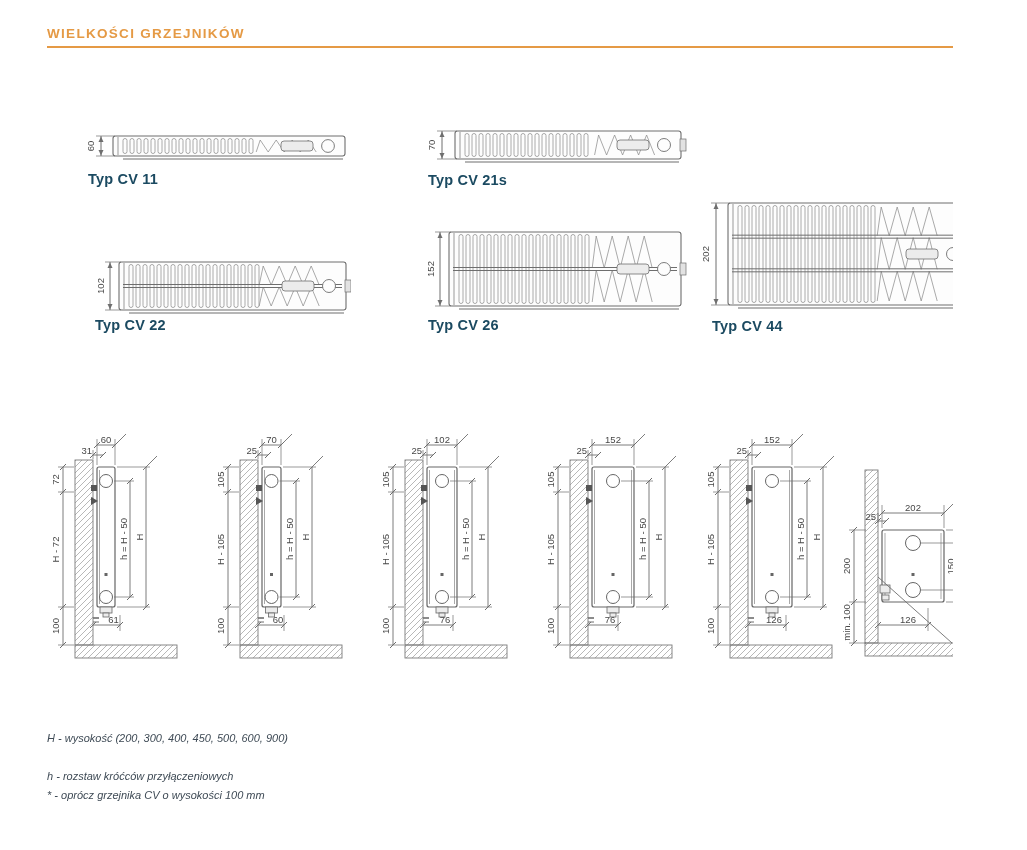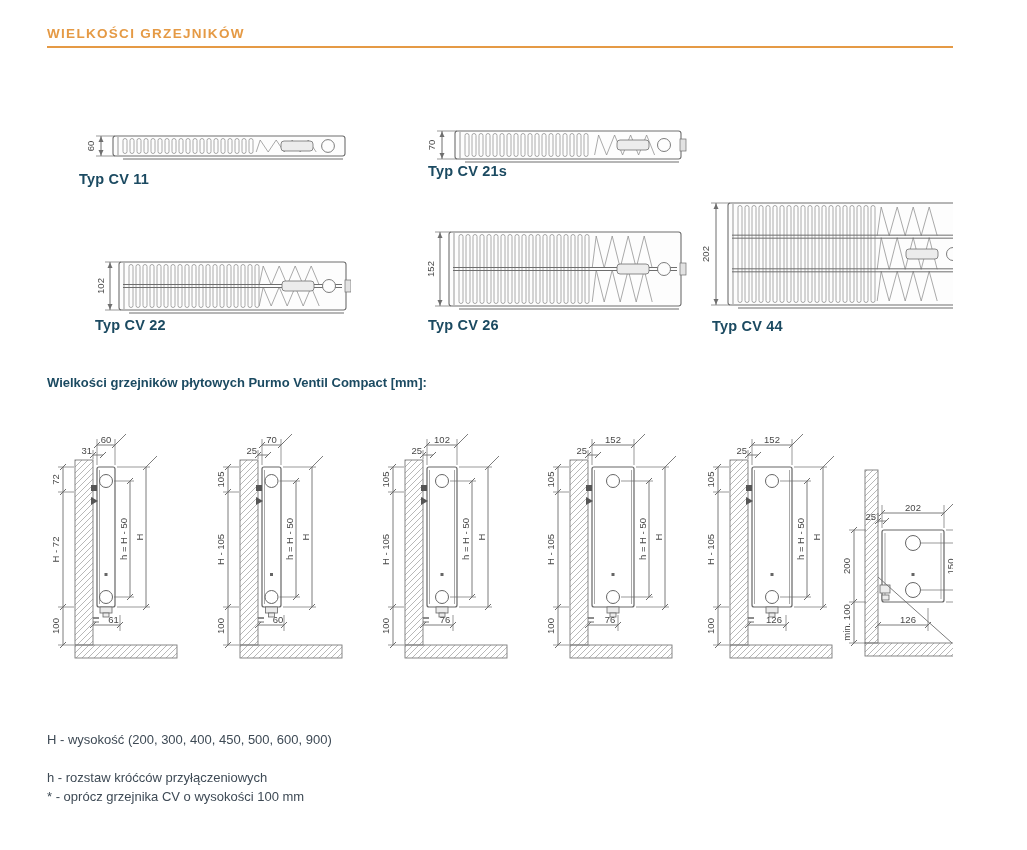--- a/index.html
+++ b/index.html
@@ -3,21 +3,21 @@
 <meta charset="utf-8">
 <style>
   html,body{margin:0;padding:0;background:#ffffff;}
   .page{position:relative;width:953px;height:850px;background:#fff;
         font-family:"Liberation Sans",sans-serif;overflow:hidden;}
   .title{position:absolute;left:47px;top:26px;font-size:13.5px;font-weight:bold;
          letter-spacing:1.3px;color:var(--accent);}
   .rule{position:absolute;left:47px;top:46px;width:930px;height:2px;background:var(--accent);}
   .subtitle{position:absolute;left:47px;top:375px;font-size:13px;font-weight:bold;color:var(--heading);}
   .tv-label{position:absolute;font-size:14.5px;font-weight:bold;color:var(--heading);letter-spacing:.2px;}
-  .legend-line{position:absolute;left:47px;font-size:13px;color:var(--text);}
+  .legend-line{position:absolute;left:47px;font-size:11px;color:var(--text);font-style:italic;}
   .drawing{position:absolute;}
   svg text{font-family:"Liberation Sans",sans-serif;}
   .dim{font-size:9.5px;fill:#474747;dominant-baseline:middle;}
 </style>
 </head>
 <body>
 
 <div class="page">
   <div class="title">WIELKOŚCI GRZEJNIKÓW</div>
   <div class="rule"></div>
@@ -201,27 +201,26 @@
         <rect x="268" y="71.28" width="12" height="5" fill="#d9d9d9" stroke="#6E6E6E" stroke-width="0.7"></rect>
         <rect x="268" y="100.86" width="12" height="5" fill="#d9d9d9" stroke="#6E6E6E" stroke-width="0.7"></rect>
         <line x1="16" y1="6" x2="16" y2="108" stroke="#6E6E6E" stroke-width="1"></line>
         <path d="M13.5,12 L16,6.5 L18.5,12 Z" fill="#6E6E6E"></path>
         <path d="M13.5,102 L16,107.5 L18.5,102 Z" fill="#6E6E6E"></path>
         <line x1="11" y1="6" x2="30" y2="6" stroke="#6E6E6E" stroke-width="0.7"></line>
         <line x1="11" y1="108" x2="30" y2="108" stroke="#6E6E6E" stroke-width="0.7"></line>
         <text x="6" y="57" text-anchor="middle" class="dim" transform="rotate(-90 6 57)">202</text>
       </svg></div>
 
-  <div class="tv-label" style="left:79px;top:171px">Typ CV 11</div>
-  <div class="tv-label" style="left:428px;top:163px">Typ CV 21s</div>
+  <div class="tv-label" style="left:88px;top:171px">Typ CV 11</div>
+  <div class="tv-label" style="left:428px;top:172px">Typ CV 21s</div>
   <div class="tv-label" style="left:95px;top:317px">Typ CV 22</div>
   <div class="tv-label" style="left:428px;top:317px">Typ CV 26</div>
   <div class="tv-label" style="left:712px;top:318px">Typ CV 44</div>
 
-  <div class="subtitle">Wielkości grzejników płytowych Purmo Ventil Compact [mm]:</div>
 
   <div class="drawing" id="sv0" style="left:45px;top:425px"><svg width="170" height="250" viewBox="0 0 170 250">
         <defs>
           <pattern id="h0" patternUnits="userSpaceOnUse" width="6" height="6">
             <path d="M0,6 L6,0 M-1,1 L1,-1 M5,7 L7,5" stroke="#9a9a9a" stroke-width="0.7"></path>
           </pattern>
         </defs>
         <rect x="30" y="35" width="18" height="185" fill="url(#h0)" stroke="#7a7a7a" stroke-width="0.9"></rect>
         <rect x="30" y="220" width="102" height="13" fill="url(#h0)" stroke="#7a7a7a" stroke-width="0.9"></rect>
         <rect x="52" y="42" width="18" height="140" rx="2" fill="#fff" stroke="#666" stroke-width="1.2"></rect>

